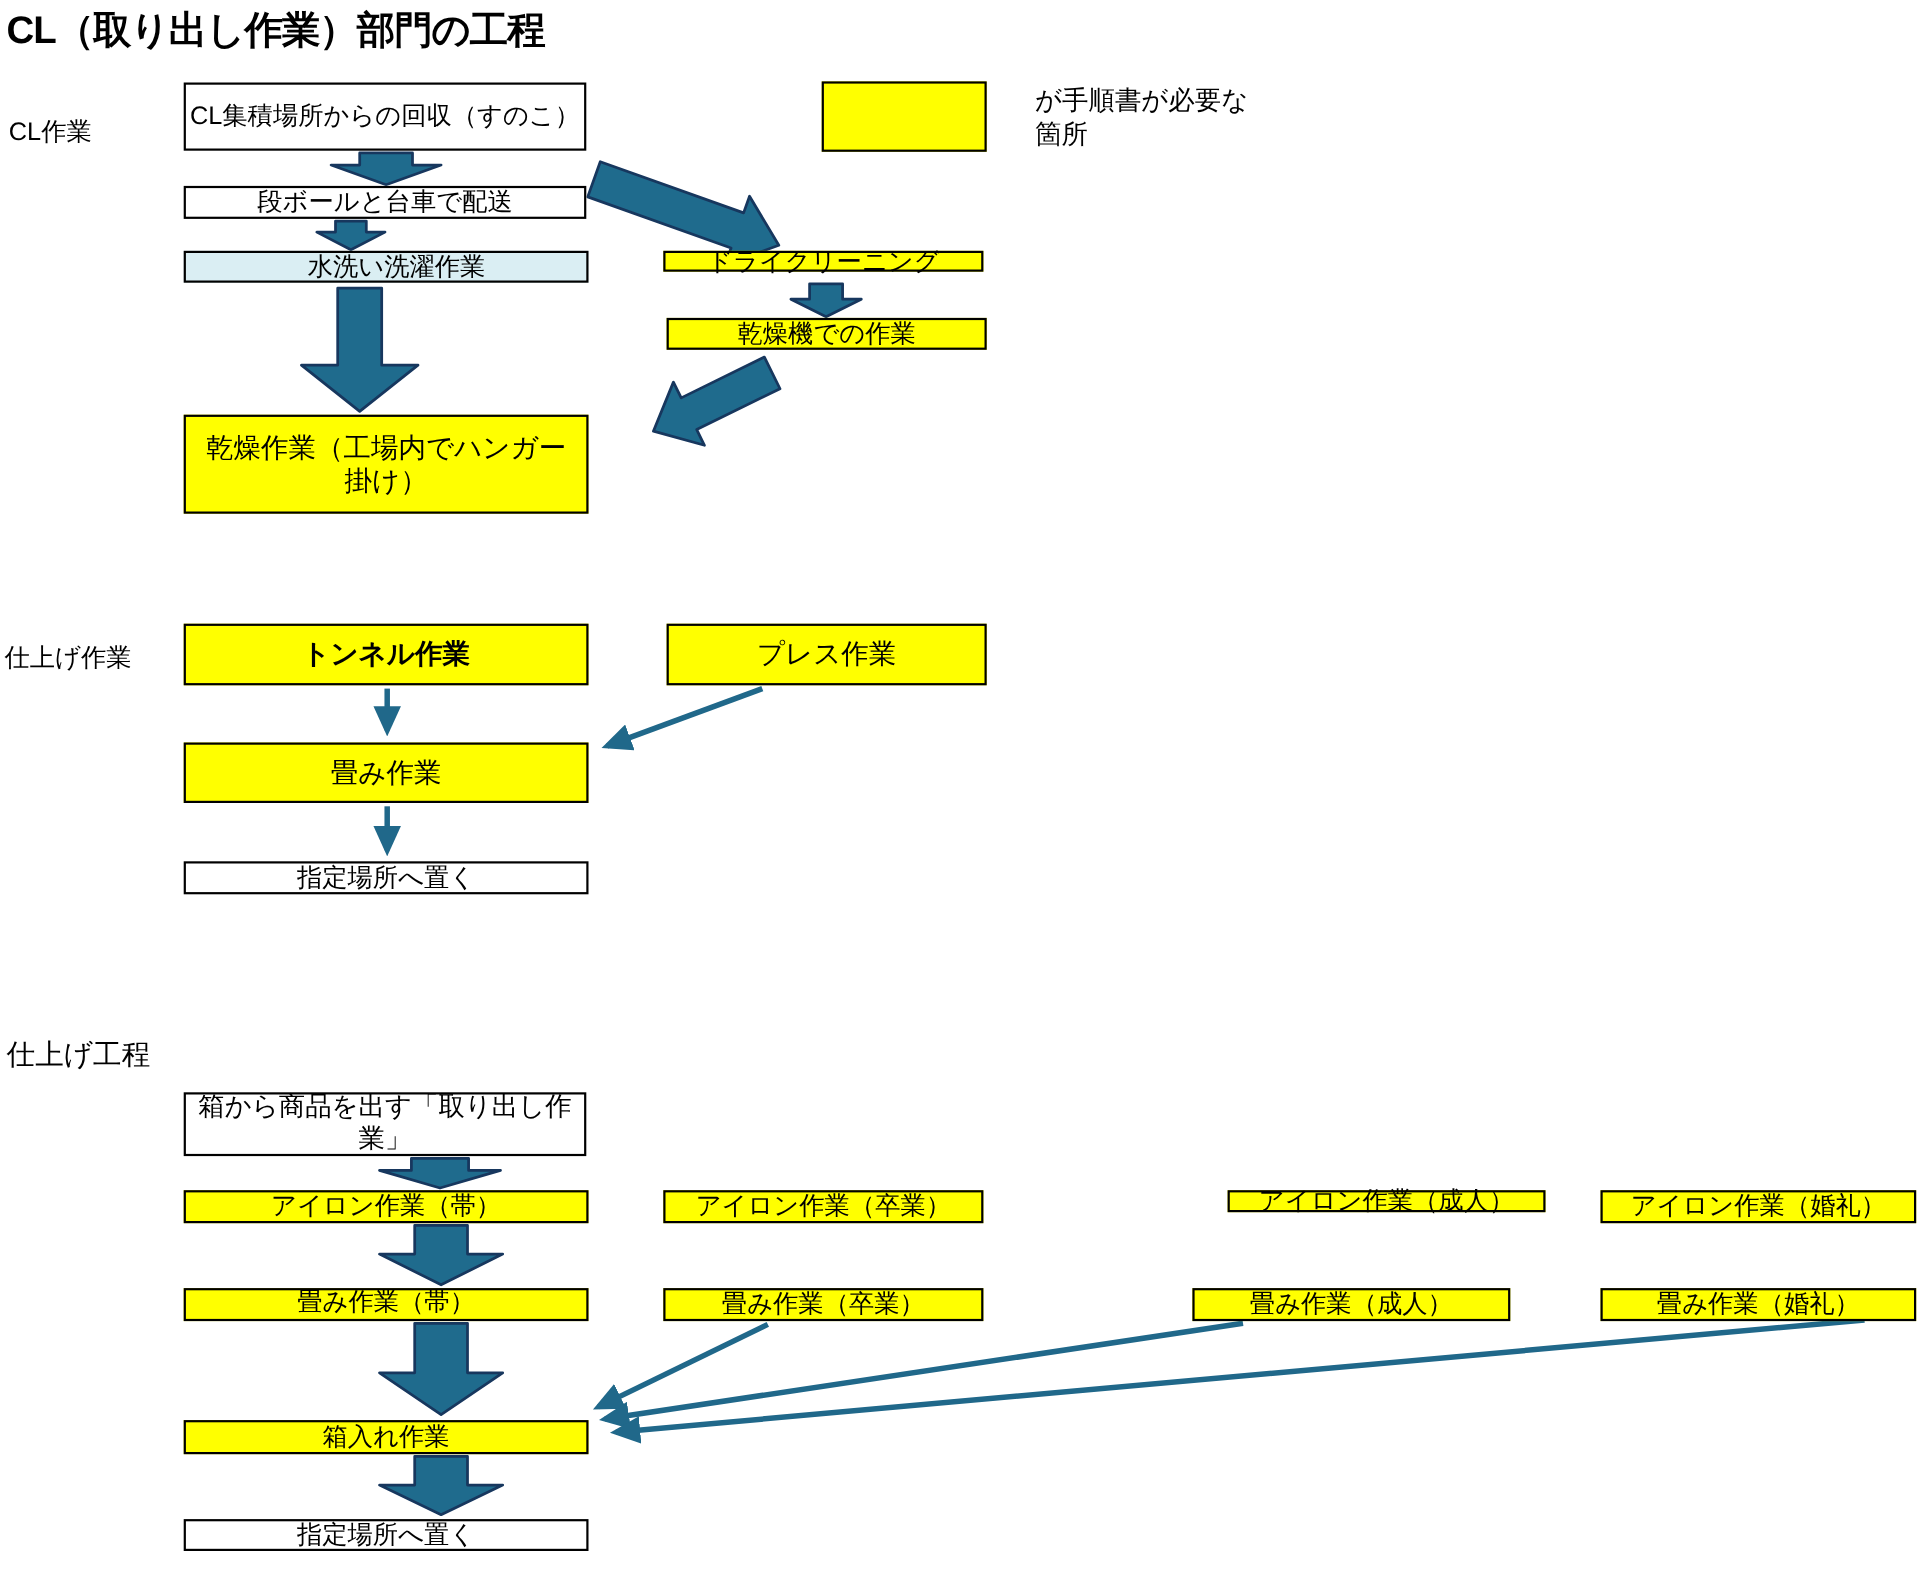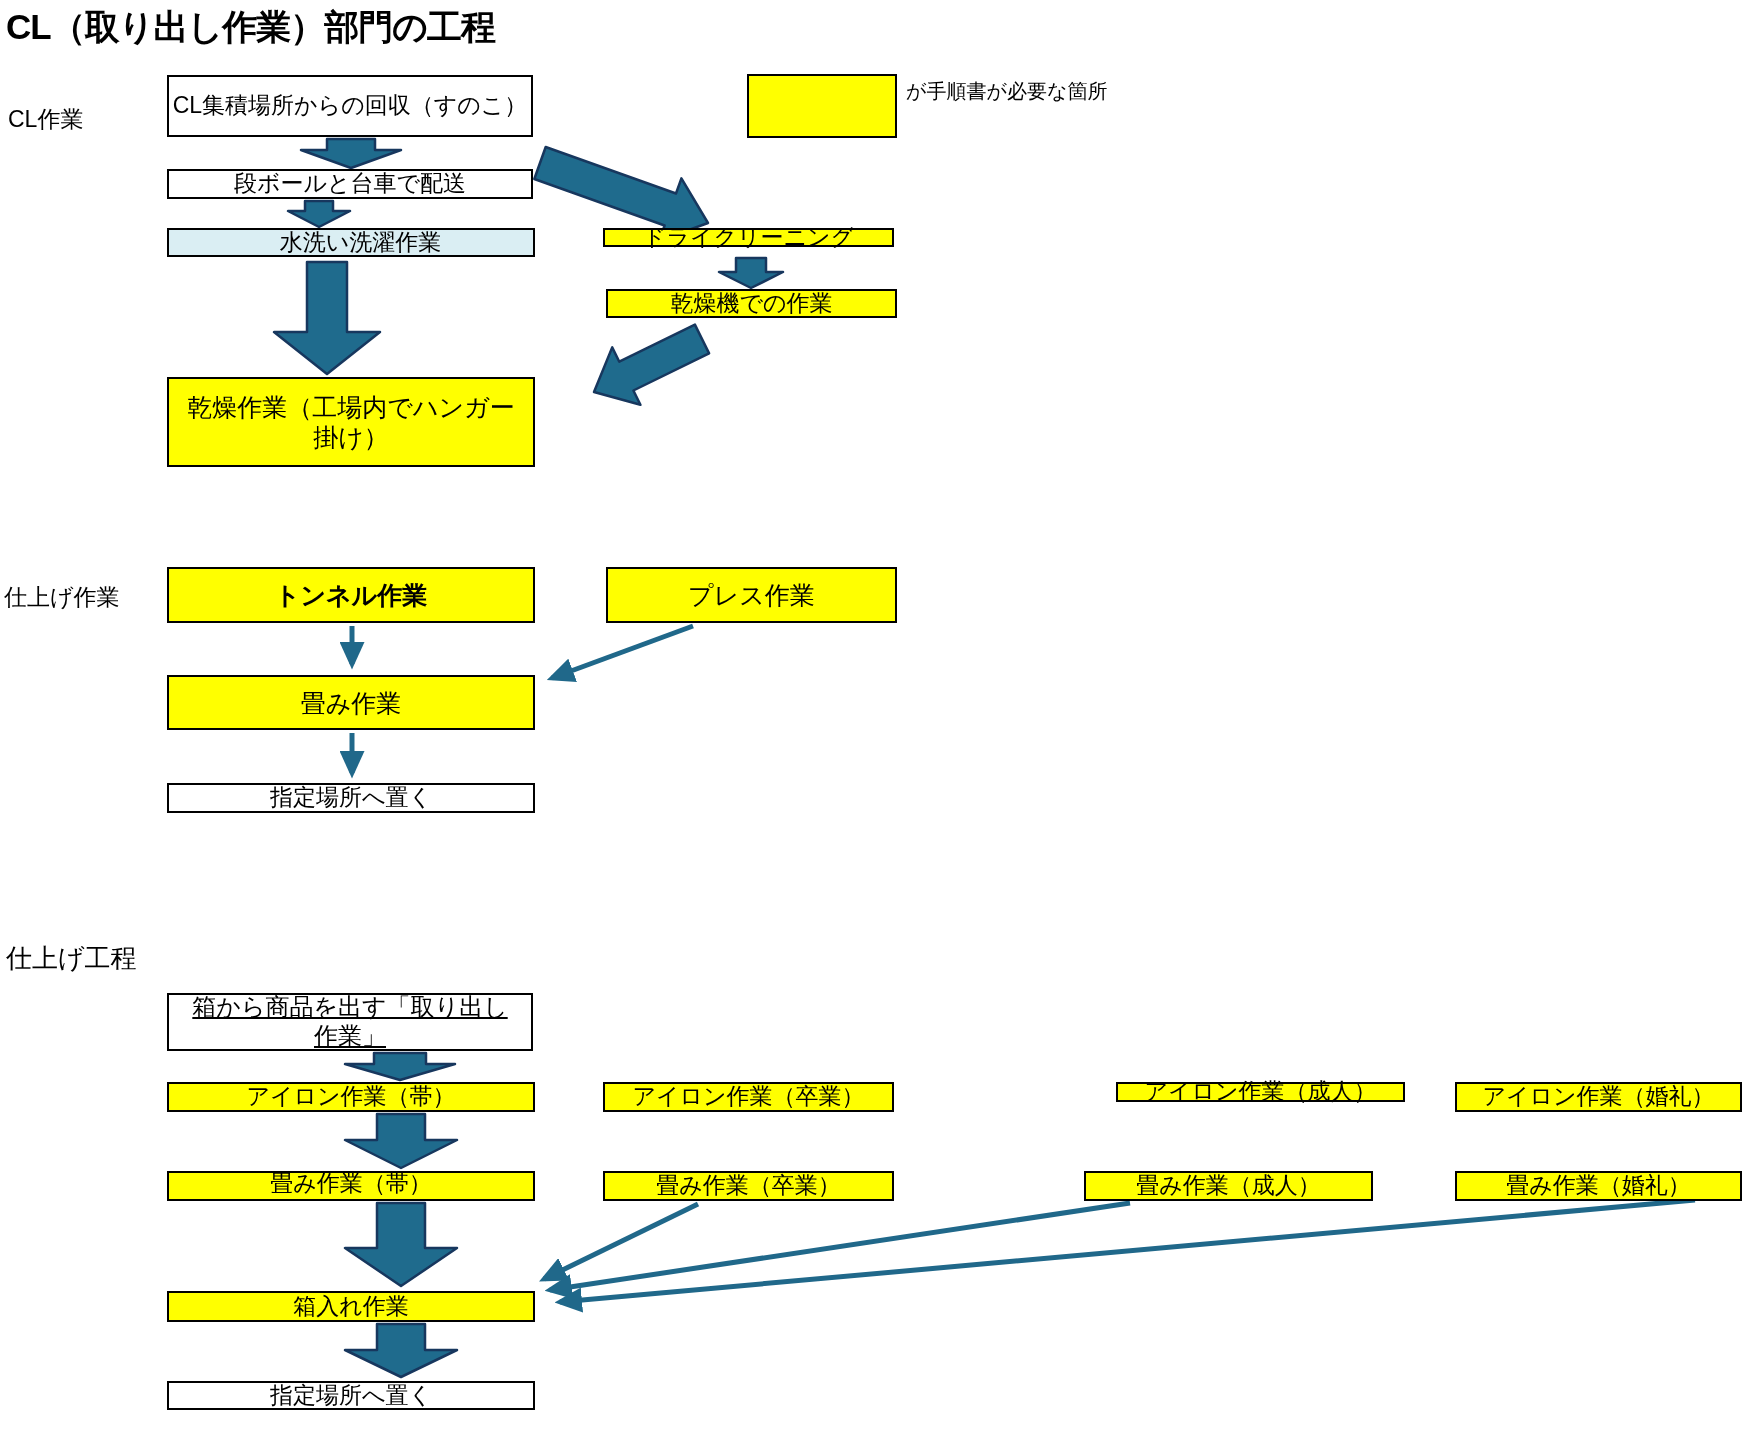--- a/index.html
+++ b/index.html
@@ -25,21 +25,21 @@
     font-size:23px;line-height:1.2;z-index:2;}
   .yellow{background:var(--highlight);}
   .blue{background:var(--wash-blue);}
   .f25{font-size:25px;}
   .f24{font-size:24px;}
   .sidelabel{position:absolute;font-size:23px;white-space:nowrap;z-index:2;}
   .title{position:absolute;left:6px;top:4px;font-size:35px;font-weight:bold;
     letter-spacing:-1px;white-space:nowrap;z-index:2;}
   .legend-swatch{position:absolute;left:747px;top:74px;width:150px;height:64px;
     background:var(--highlight);border:2px solid var(--box-border);z-index:2;}
-  .legend-text{position:absolute;left:906px;top:76px;width:205px;font-size:20px;
+  .legend-text{position:absolute;left:941px;top:76px;width:205px;font-size:24px;
     line-height:31px;z-index:2;}
 </style>
 </head>
 <body>
 
 <div id="canvas">
 
   <svg id="arrows" viewBox="0 0 1746 1440">
     <defs>
       <marker id="ah" markerWidth="5.5" markerHeight="5" refX="4.4" refY="2.5" orient="auto" markerUnits="strokeWidth">
@@ -81,21 +81,21 @@
   <div class="box blue" style="left:167px;top:228px;width:368px;height:29px;padding-left:19px;">水洗い洗濯作業</div>
   <div class="box yellow" style="left:603px;top:228px;width:291px;height:19px;">ドライクリーニング</div>
   <div class="box yellow" style="left:606px;top:289px;width:291px;height:29px;">乾燥機での作業</div>
   <div class="box yellow f25" style="left:167px;top:377px;width:368px;height:90px;padding:0 8px;">乾燥作業（工場内でハンガー掛け）</div>
 
   <div class="box yellow f25" style="left:167px;top:567px;width:368px;height:56px;font-weight:bold;">トンネル作業</div>
   <div class="box yellow f25" style="left:606px;top:567px;width:291px;height:56px;">プレス作業</div>
   <div class="box yellow f25" style="left:167px;top:675px;width:368px;height:55px;">畳み作業</div>
   <div class="box" style="left:167px;top:783px;width:368px;height:30px;">指定場所へ置く</div>
 
-  <div class="box f24" style="left:167px;top:993px;width:366px;height:58px;padding:0 22px;text-decoration:underline;">箱から商品を出す「取り出し作業」</div>
+  <div class="box f24" style="left:167px;top:993px;width:366px;height:58px;padding:0 10px;">箱から商品を出す「取り出し作業」</div>
 
   <div class="box yellow" style="left:167px;top:1082px;width:368px;height:30px;">アイロン作業（帯）</div>
   <div class="box yellow" style="left:603px;top:1082px;width:291px;height:30px;">アイロン作業（卒業）</div>
   <div class="box yellow" style="left:1116px;top:1082px;width:289px;height:20px;">アイロン作業（成人）</div>
   <div class="box yellow" style="left:1455px;top:1082px;width:287px;height:30px;">アイロン作業（婚礼）</div>
 
   <div class="box yellow" style="left:167px;top:1171px;width:368px;height:30px;font-family:Liberation Mono, monospace;">畳み作業（帯）</div>
   <div class="box yellow" style="left:603px;top:1171px;width:291px;height:30px;">畳み作業（卒業）</div>
   <div class="box yellow" style="left:1084px;top:1171px;width:289px;height:30px;">畳み作業（成人）</div>
   <div class="box yellow" style="left:1455px;top:1171px;width:287px;height:30px;">畳み作業（婚礼）</div>

